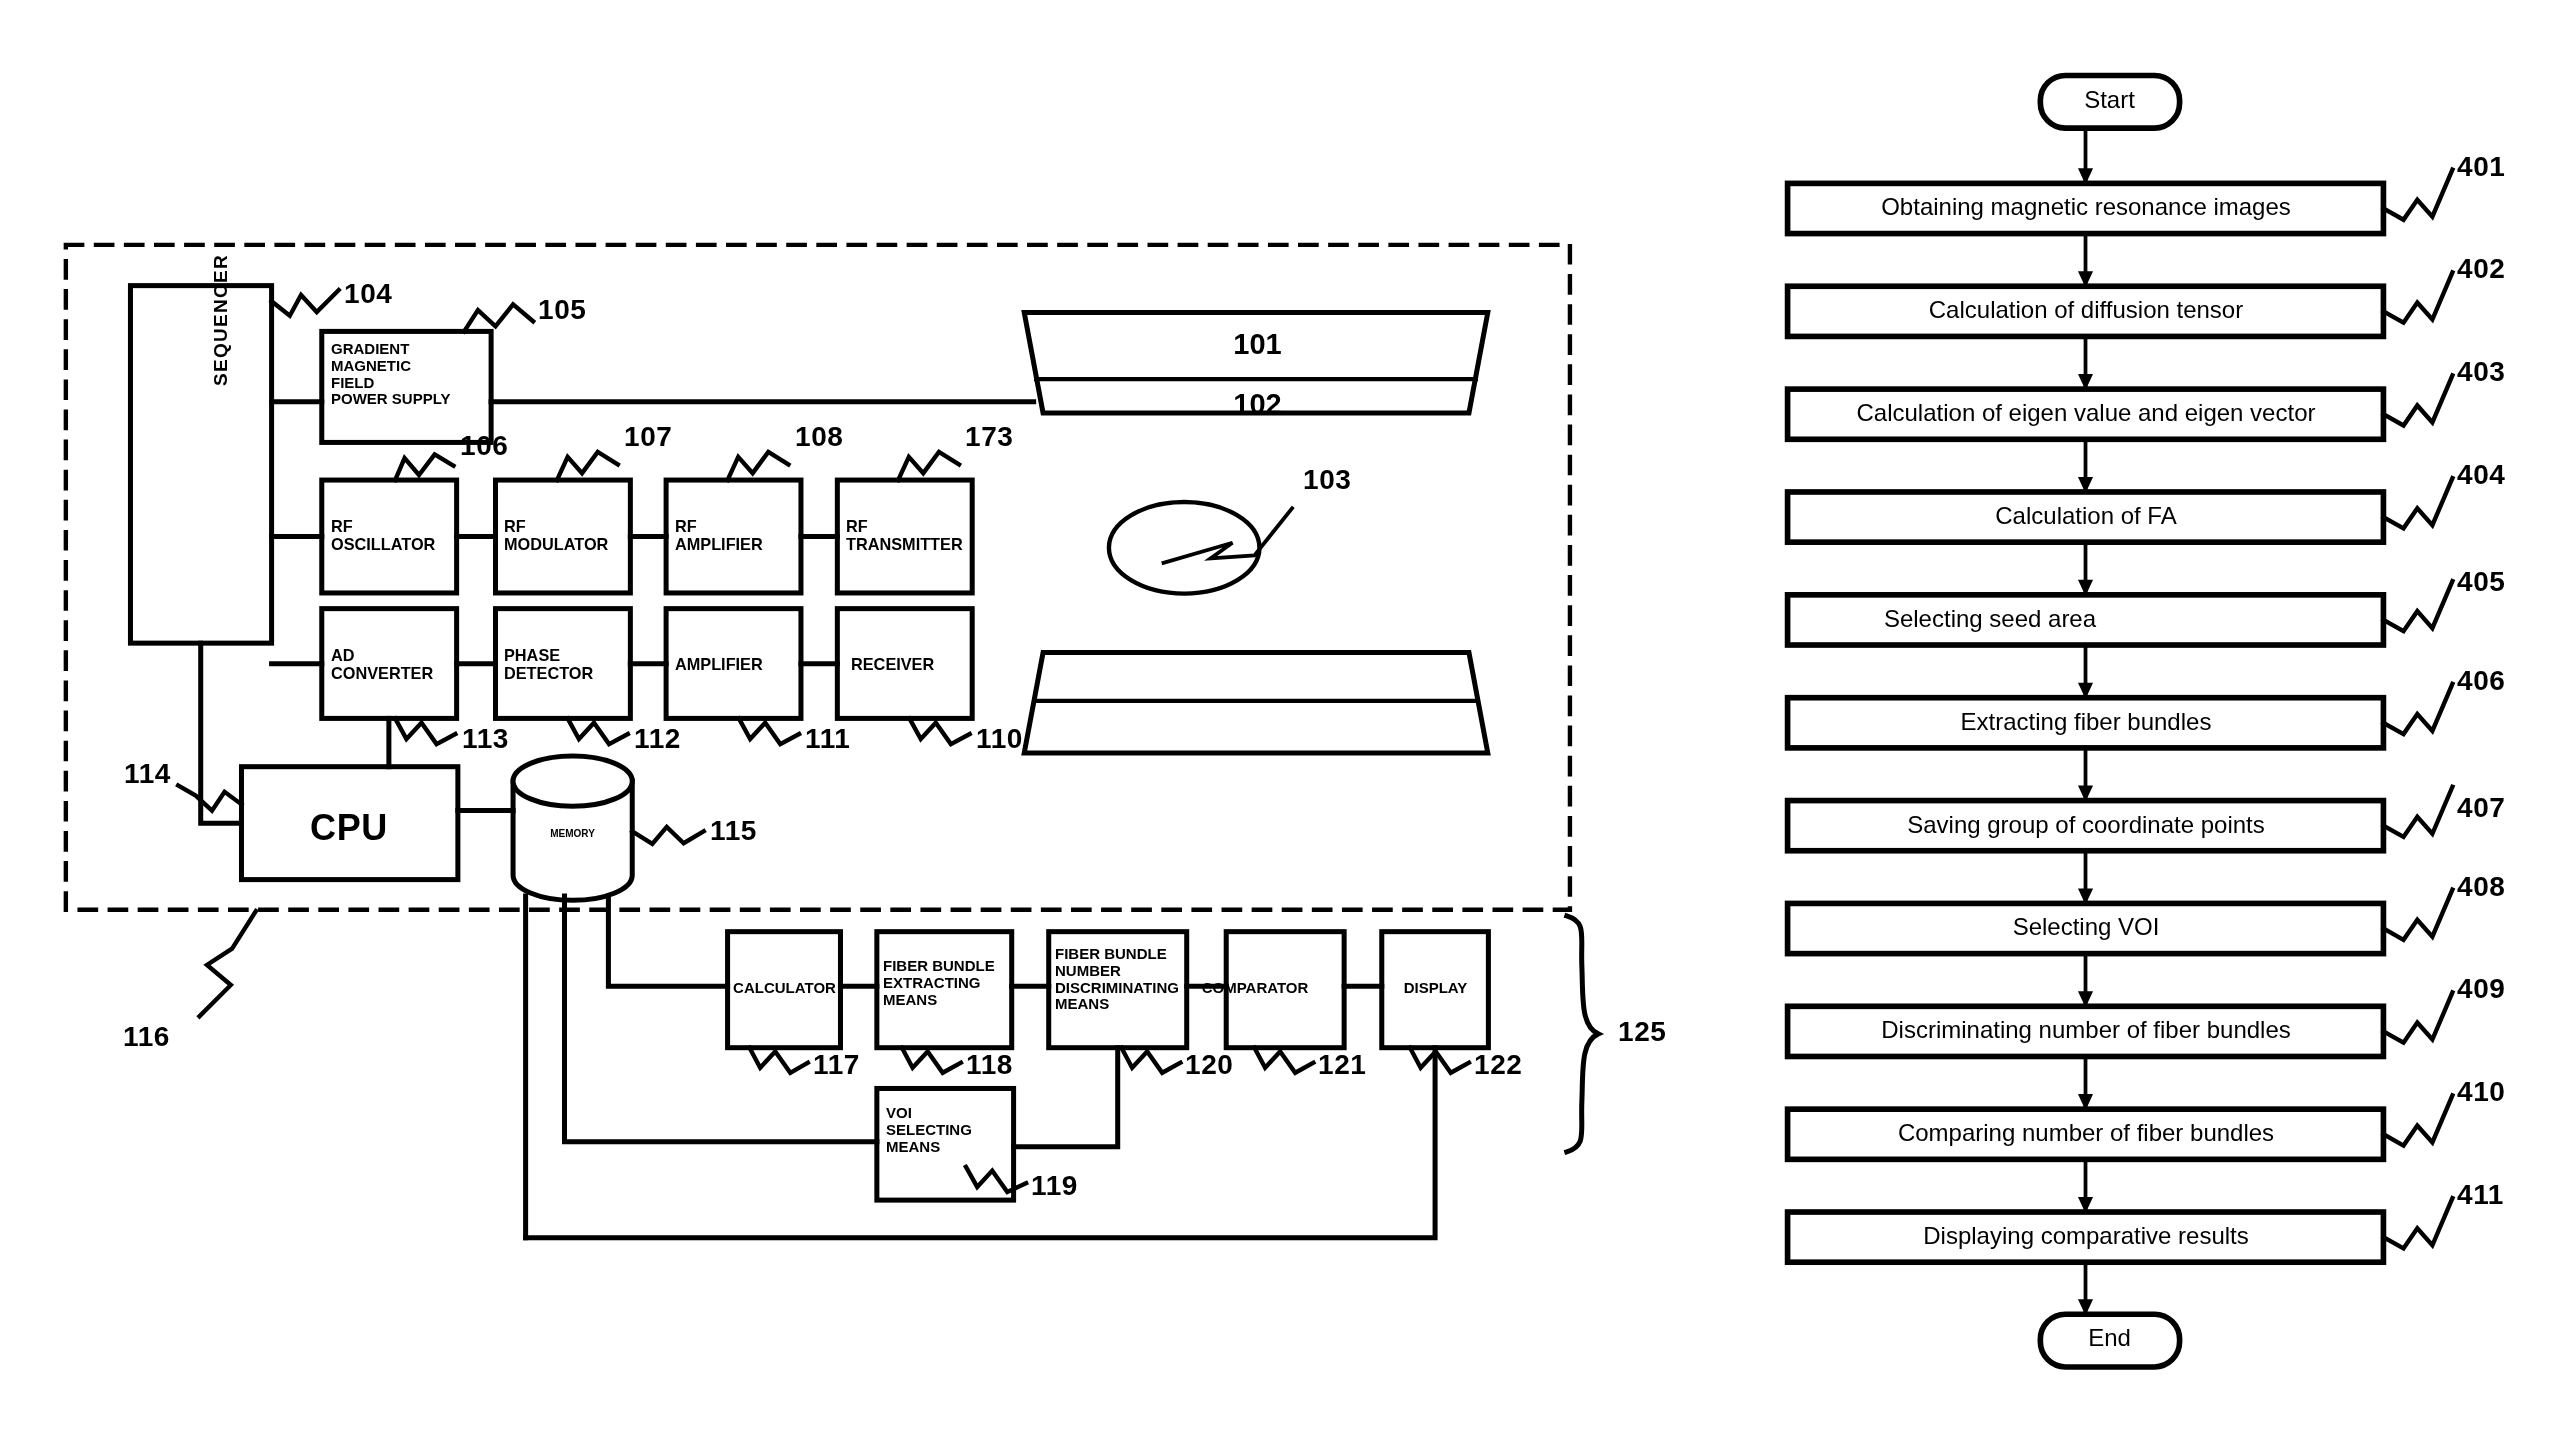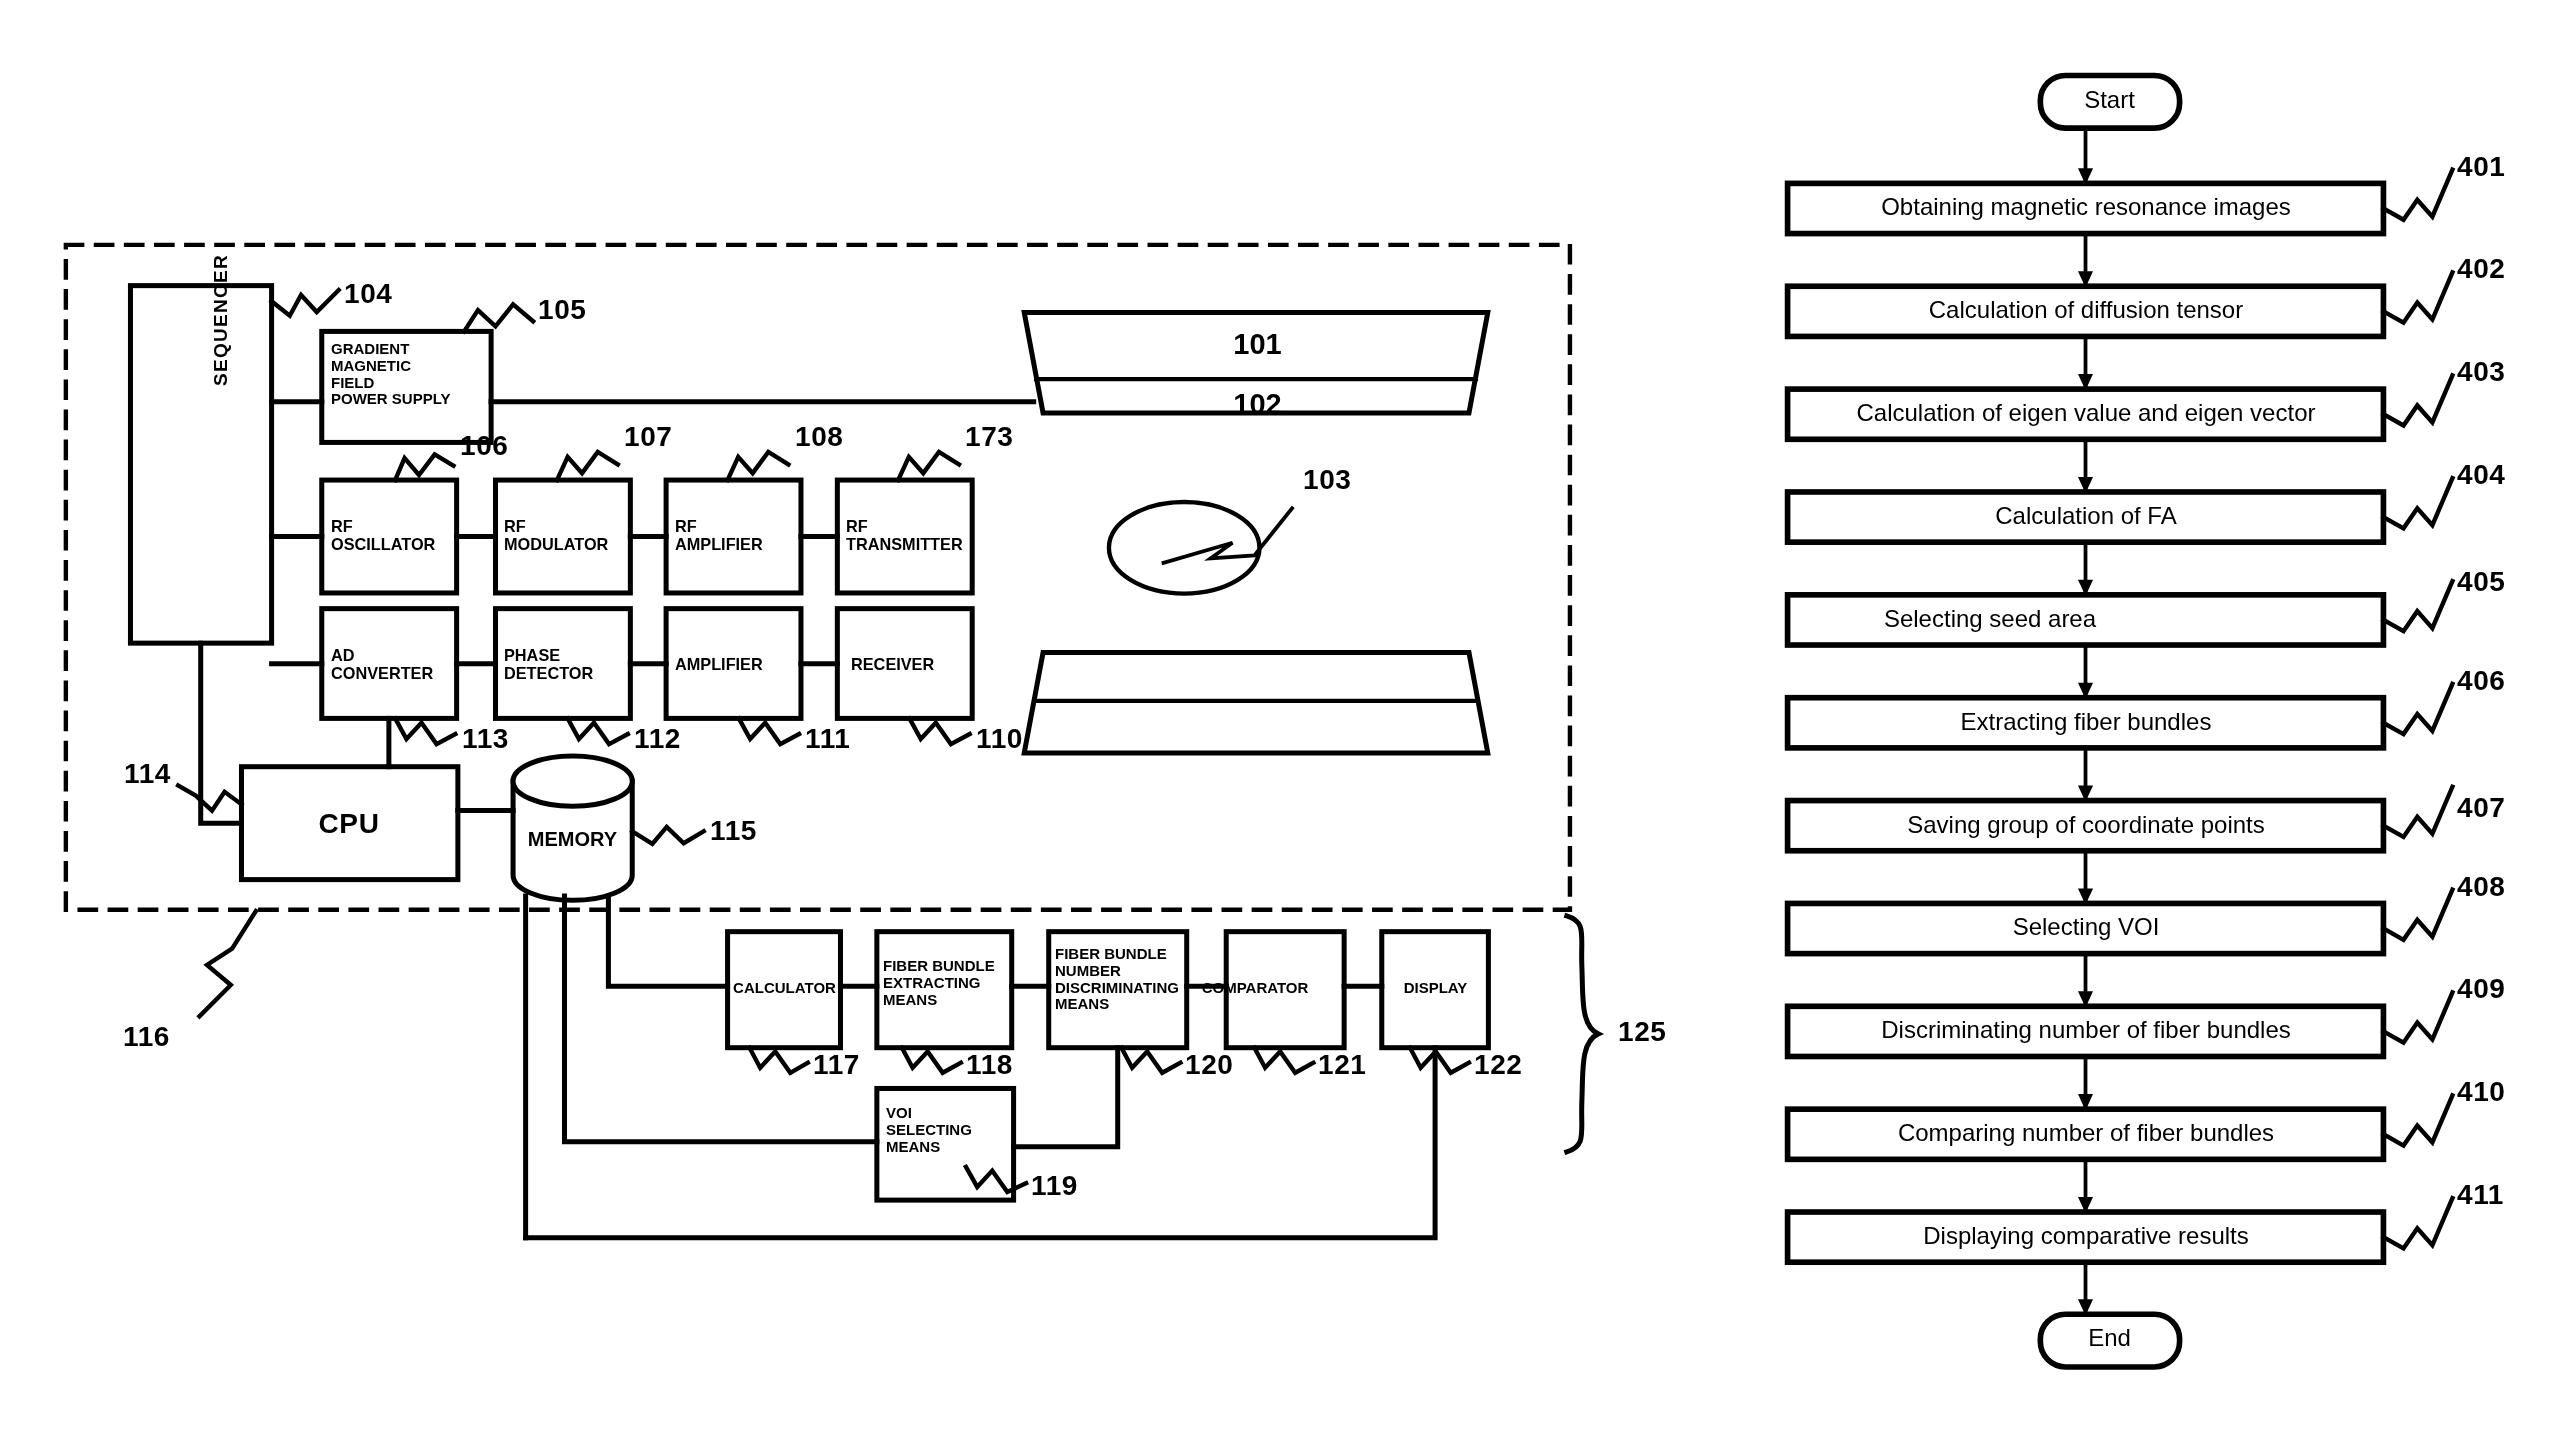--- a/index.html
+++ b/index.html
@@ -39,26 +39,26 @@
   .blk {
     font-size: 16.3px;
     font-weight: 700;
     letter-spacing: 0px;
   }
   .blk-sm {
     font-size: 15px;
     font-weight: 700;
   }
   .cpu {
-    font-size: 28px;
+    font-size: 36px;
     font-weight: 700;
     letter-spacing: 0.6px;
   }
   .mem {
-    font-size: 20px;
+    font-size: 10px;
     font-weight: 700;
   }
   .seq {
     font-size: 19px;
     font-weight: 700;
     letter-spacing: 1.3px;
     transform-origin: 0 0;
   }
   .magnum {
     font-size: 29px;

